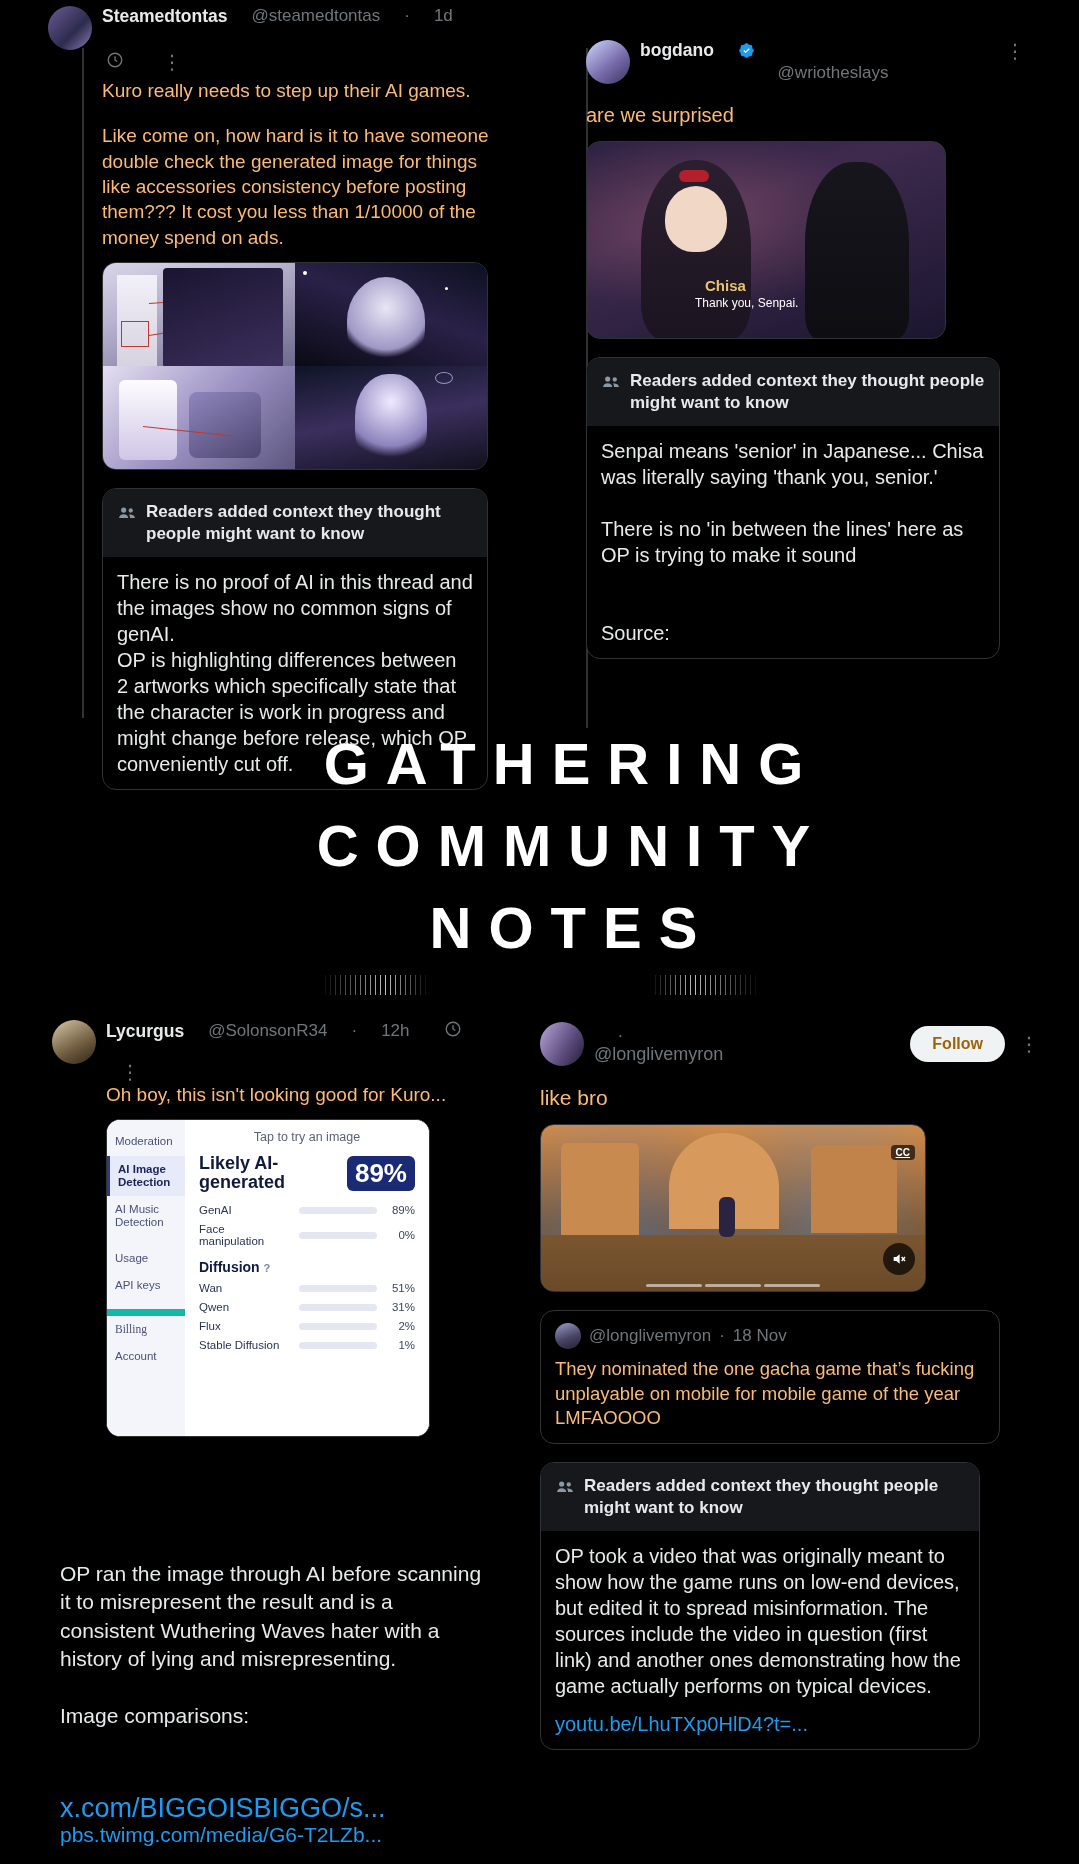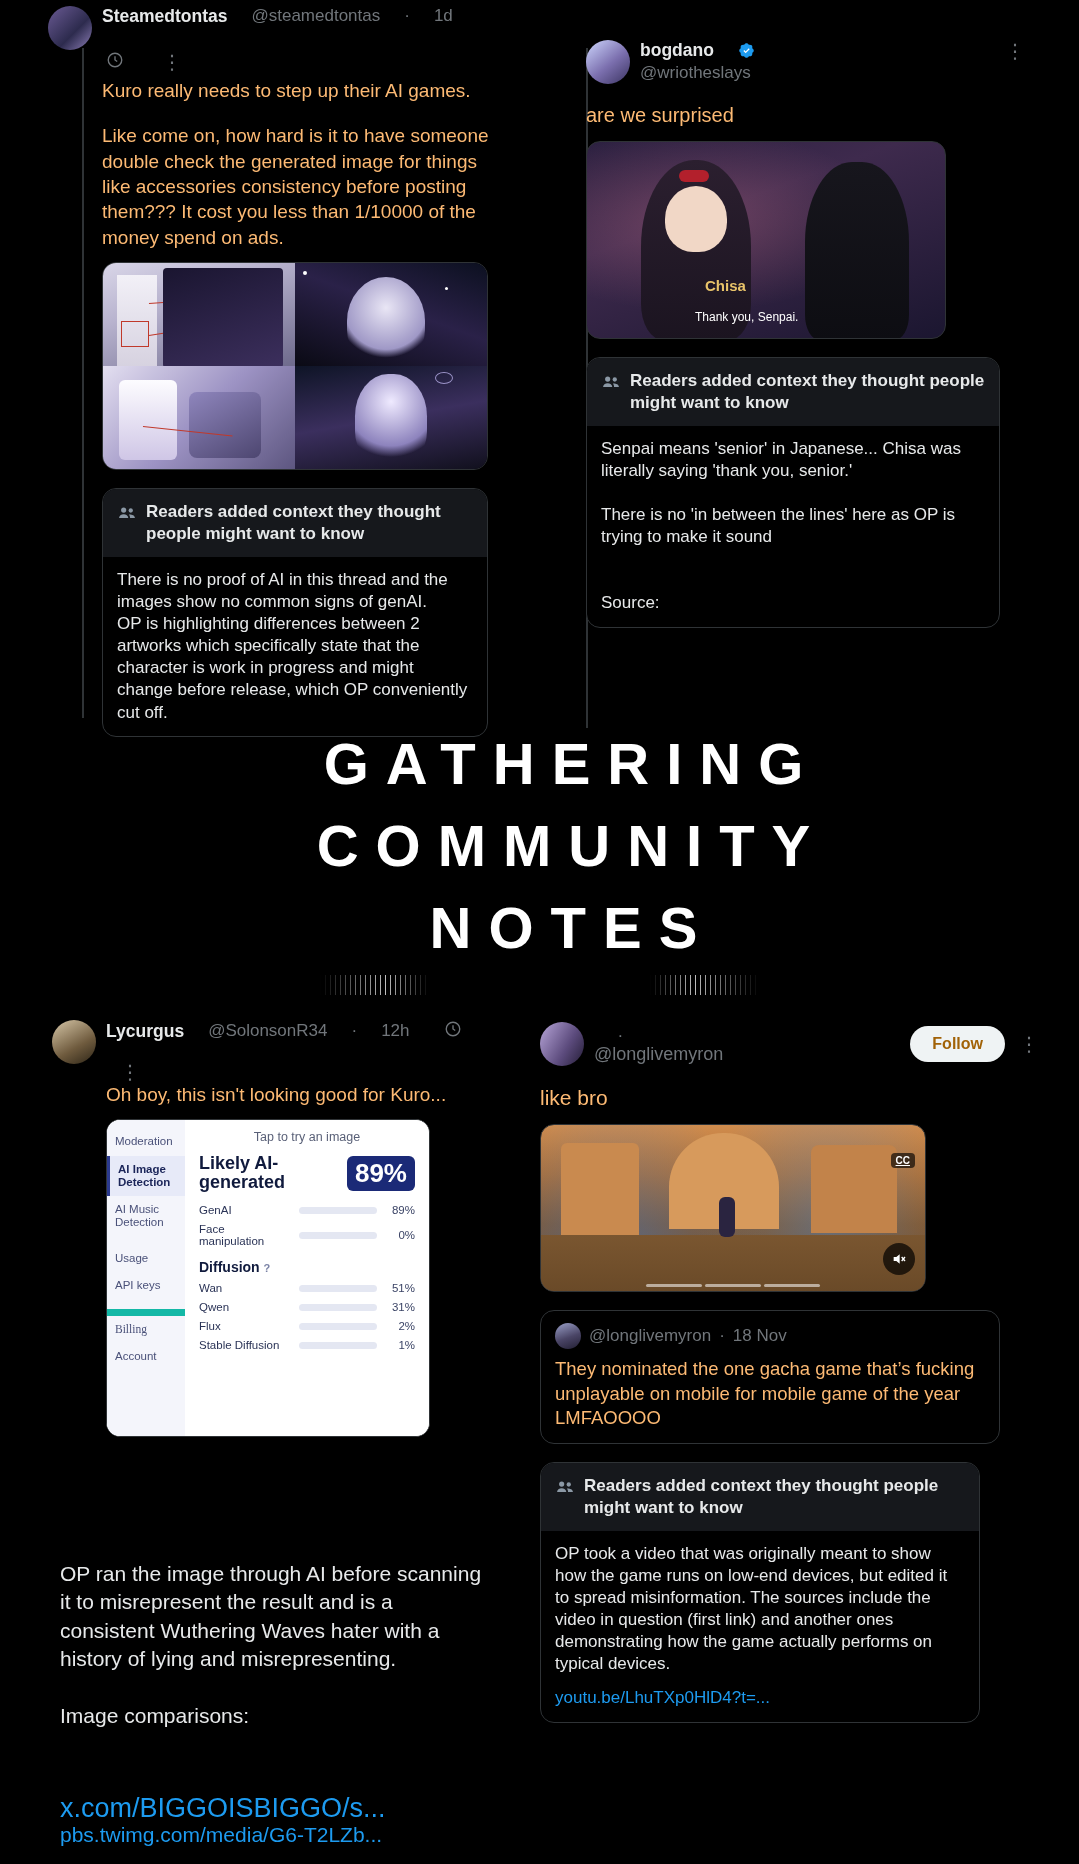--- a/index.html
+++ b/index.html
@@ -37,21 +37,21 @@
   .more { color: #71767b; font-size: 20px; line-height: 12px; letter-spacing: 1px; }
   .body-text { font-size: 19px; line-height: 1.33; color: #fdba74; white-space: pre-wrap; }
 
   
   .cn { border-radius: 14px; overflow: hidden; border: 1px solid #2f3336; background: #000; }
   .cn-head {
     background: #16181c; padding: 12px 14px;
     display: flex; gap: 9px; align-items: flex-start;
   }
   .cn-head .ttl { font-size: 17px; font-weight: bold; line-height: 1.3; color: #e7e9ea; }
-  .cn-body { padding: 12px 14px; font-size: 17px; line-height: 1.3; color: #e7e9ea; white-space: pre-wrap; }
+  .cn-body { padding: 12px 14px; font-size: 20px; line-height: 1.3; color: #e7e9ea; white-space: pre-wrap; }
   .people-icon { flex: 0 0 20px; margin-top: 2px; }
 
   .thread-line { position: absolute; width: 2px; background: #2f3336; }
 
   .link { color: #1d9bf0; }
 
   .follow-btn {
     background: #eff3f4; color: #a16207; border-radius: 999px;
     font-weight: bold; font-size: 16px; padding: 9px 22px; border: none;
   }
@@ -86,21 +86,21 @@
       radial-gradient(circle at 20% 75%, rgba(60,120,200,.55), transparent 45%),
       radial-gradient(circle at 75% 60%, rgba(70,140,220,.45), transparent 45%),
       linear-gradient(180deg,#cf8c4e 0%,#b5702f 30%,#8a5520 60%,#6d4a2a 100%);
   }
   .scan-media { background: #ffffff; }
 
   .cap-name { position: absolute; font-size: 15px; color: #e9c46a; font-weight: bold; }
   .cap-line { position: absolute; font-size: 12px; color: #fff; }
 
   .badge-cc {
-    position: absolute; right: 10px; top: 28px; background: rgba(0,0,0,.65);
+    position: absolute; right: 10px; top: 20px; background: rgba(0,0,0,.65);
     color: #fff; font-size: 10px; font-weight: bold; border-radius: 4px; padding: 2px 5px; text-decoration: underline;
   }
   .mute-btn {
     position: absolute; right: 10px; bottom: 16px; width: 32px; height: 32px; border-radius: 50%;
     background: rgba(0,0,0,.7); display: flex; align-items: center; justify-content: center;
     color: #fff; font-size: 14px;
   }
   .progress {
     position: absolute; left: 0; right: 0; bottom: 4px; height: 3px;
     display: flex; justify-content: center; gap: 3px;
@@ -205,33 +205,33 @@
         <div class="namerow">
           <span class="dname">bogdano</span>
           <span class="verified">
             <svg width="17" height="17" viewBox="0 0 24 24">
                 <path fill="#1d9bf0" d="M22.25 12c0-1.43-.88-2.67-2.19-3.34.46-1.39.2-2.9-.81-3.91s-2.52-1.27-3.91-.81C14.67 2.63 13.43 1.75 12 1.75s-2.67.88-3.34 2.19c-1.39-.46-2.9-.2-3.91.81s-1.27 2.52-.81 3.91C2.63 9.33 1.75 10.57 1.75 12s.88 2.67 2.19 3.34c-.46 1.39-.2 2.9.81 3.91s2.52 1.27 3.91.81c.67 1.31 1.91 2.19 3.34 2.19s2.67-.88 3.34-2.19c1.39.46 2.9.2 3.91-.81s1.27-2.52.81-3.91c1.31-.67 2.19-1.91 2.19-3.34z"></path>
                 <path fill="#fff" d="M10.8 15.9l-3.2-3.2 1.3-1.3 1.9 1.9 4.4-4.4 1.3 1.3z"></path>
               </svg>
           </span>
           <span class="more" style="margin-left:auto;">⋮</span>
         </div>
-        <div class="handle" style="margin-top:2px;">@wriotheslays</div>
+        <div class="handle" style="margin-top:2px;text-align:center;">@wriotheslays</div>
       </div>
     </div>
 
     <div class="body-text" style="margin-top:18px; font-size:20px;">are we surprised</div>
 
     <div class="media anime-media" style="margin-top:12px; width:360px; height:198px;">
       <div style="position:absolute;left:54px;top:18px;width:110px;height:180px;background:linear-gradient(180deg,#2b1f2f 0%,#1b1420 100%);border-radius:48% 48% 20% 20%;"></div>
       <div style="position:absolute;left:78px;top:44px;width:62px;height:66px;background:#f1d7c6;border-radius:50% 50% 45% 45%;"></div>
       <div style="position:absolute;left:92px;top:28px;width:30px;height:12px;background:#b3202c;border-radius:6px;"></div>
       <div style="position:absolute;right:36px;top:20px;width:104px;height:178px;background:linear-gradient(180deg,#17161d 0%,#0d0d12 100%);border-radius:45% 45% 14% 14%;"></div>
       <div class="cap-name" style="left:118px; bottom:44px;">Chisa</div>
-      <div class="cap-line" style="left:108px; bottom:14px;margin-top:44px;">Thank you, Senpai.</div>
+      <div class="cap-line" style="left:108px; bottom:28px;margin-top:44px;">Thank you, Senpai.</div>
     </div>
 
     <div class="cn" style="margin-top:18px; width:414px;">
       <div class="cn-head">
         <span class="people-icon">
           <svg width="20" height="20" viewBox="0 0 24 24" fill="#8b98a5">
             <circle cx="8" cy="8.5" r="3.1"></circle>
               <circle cx="16.5" cy="9" r="2.6"></circle>
             <path d="M2.5 18c0-3 2.6-4.6 5.5-4.6s5.5 1.6 5.5 4.6z"></path>
             <path d="M14.2 13.8c2.6-.4 7.3.6 7.3 4.2h-5.8c0-1.7-.6-3.2-1.5-4.2z"></path>

